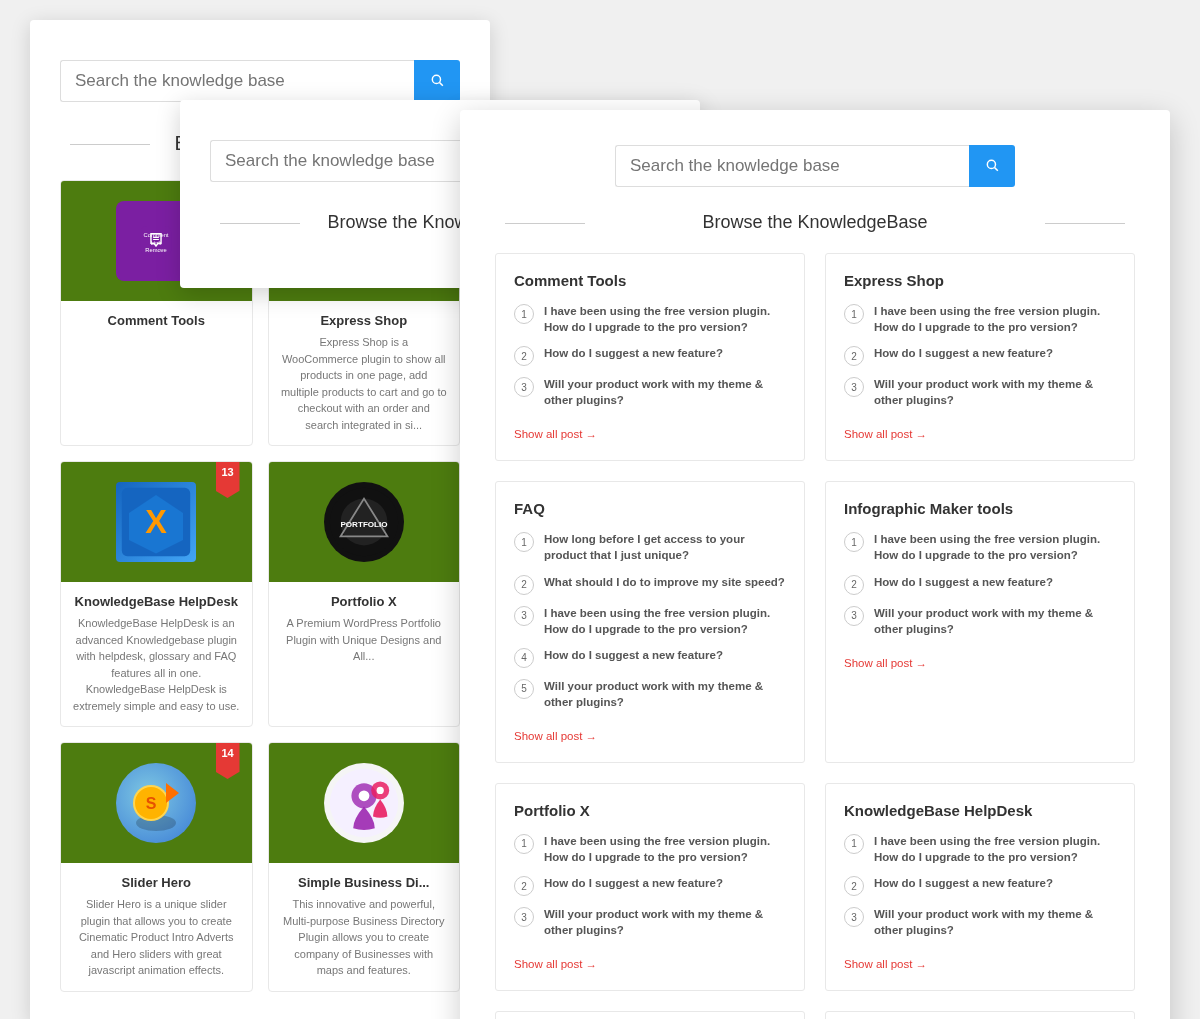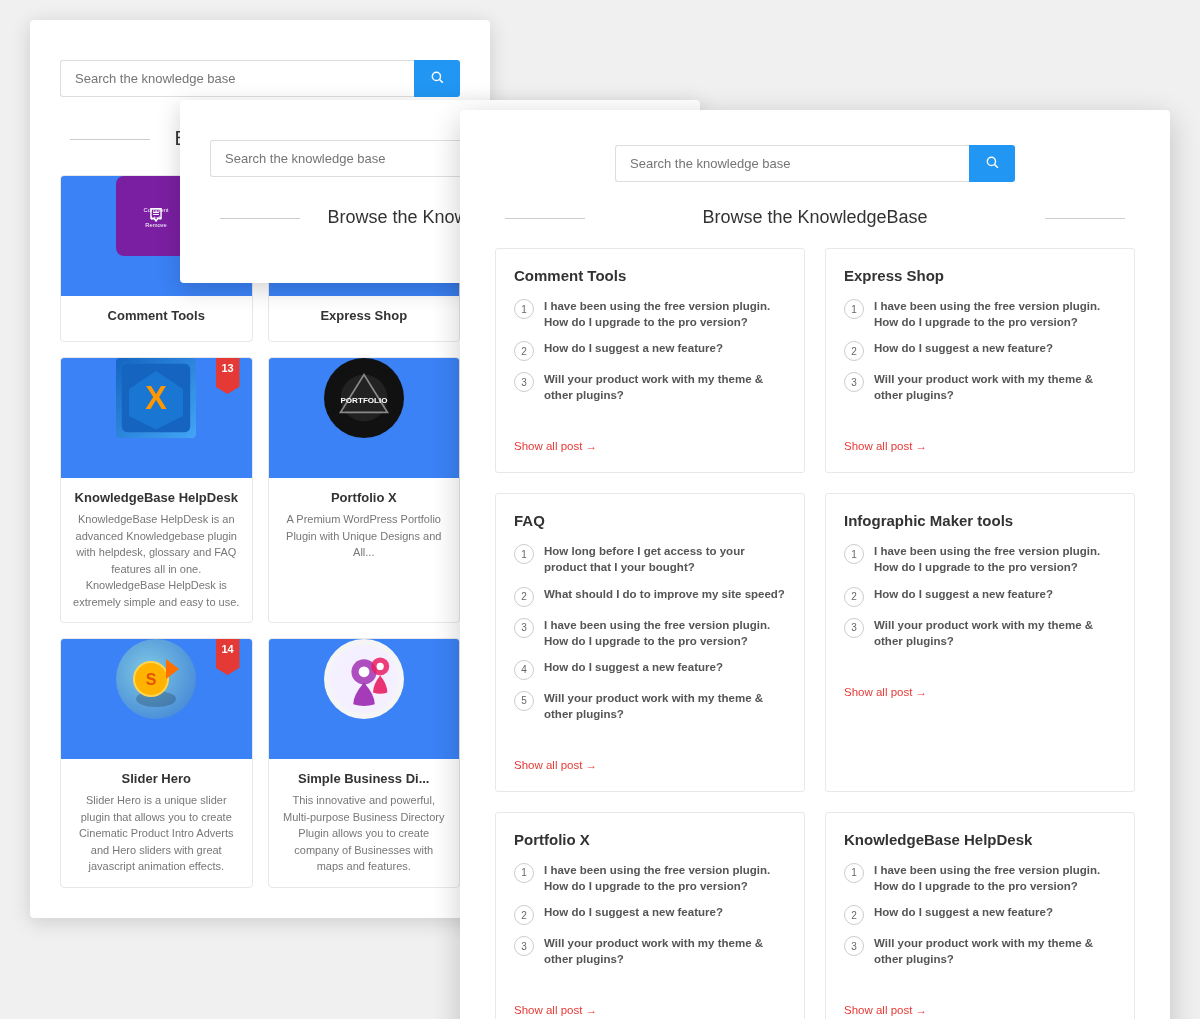--- a/index.html
+++ b/index.html
@@ -27,21 +27,21 @@
     .search-bar {
       display: flex;
       margin-bottom: 30px;
     }
     .search-bar input {
       flex: 1;
       padding: 10px 14px;
       border: 1px solid #ddd;
       border-right: none;
       border-radius: 3px 0 0 3px;
-      font-size: 13px;
+      font-size: 17px;
       color: #999;
       outline: none;
     }
     .search-bar button {
       background: #2196f3;
       border: none;
       padding: 10px 16px;
       border-radius: 0 3px 3px 0;
       cursor: pointer;
       color: #fff;
@@ -76,22 +76,23 @@
     .plugin-card {
       border: 1px solid #e8e8e8;
       border-radius: 4px;
       overflow: hidden;
       position: relative;
     }
     .plugin-card-image {
       width: 100%;
       height: 120px;
       display: flex;
-      justify-content: center;
-      background: #3b82f6;
+      align-items: center;
+      justify-content: center;
+      background: #4d7c0f;
       position: relative;
       text-decoration: underline;
     }
     .plugin-card-body {
       padding: 12px;
       text-align: center;
     }
     .plugin-card-body h3 {
       font-size: 13px;
       font-weight: 600;
@@ -229,21 +230,21 @@
       margin-top: 1px;
     }
     .kb-item .text {
       font-size: 11.5px;
       color: #555;
       line-height: 1.4;
       font-weight: bold;
     }
     .show-all {
       display: inline-block;
-      margin-top: 27px;
+      margin-top: 10px;
       font-size: 11.5px;
       color: #e53935;
       cursor: pointer;
       text-align: center;
     }
     .show-all::after {
       content: ' →';
     }
 
     
@@ -327,20 +328,21 @@
             <text x="40" y="34" text-anchor="middle" fill="white" font-size="6.5" font-weight="bold" font-family="Arial">EXPRESS</text>
             <text x="40" y="42" text-anchor="middle" fill="white" font-size="6.5" font-weight="bold" font-family="Arial">SHOP</text>
             <rect x="22" y="46" width="36" height="16" rx="4" fill="#ef5350"></rect>
             <circle cx="28" cy="67" r="4" fill="#333"></circle>
             <circle cx="48" cy="67" r="4" fill="#333"></circle>
           </svg>
         </div>
       </div>
       <div class="plugin-card-body">
         <h3>Express Shop</h3>
+        <p>Express Shop is a WooCommerce plugin to show all products in one page, add multiple products to cart and go to checkout with an order and search integrated in si...</p>
       </div>
     </div>
 
     <div class="plugin-card">
       <div class="plugin-card-image">
         <div class="ribbon-badge">
             <span>13</span>
           </div>
         <div class="icon-kb-helpdesk">
           <svg width="72" height="72" viewBox="0 0 80 80">
@@ -476,21 +478,21 @@
         <div class="num">3</div>
         <span class="text">Will your product work with my theme &amp; other plugins?</span>
       </div>
       <a class="show-all">Show all post</a>
     </div>
 
     <div class="kb-section">
       <h3>FAQ</h3>
       <div class="kb-item">
         <div class="num">1</div>
-        <span class="text">How long before I get access to your product that I your bought?</span>
+        <span class="text">How long before I get access to your product that I just unique?</span>
       </div>
       <div class="kb-item">
         <div class="num">2</div>
         <span class="text">What should I do to improve my site speed?</span>
       </div>
       <div class="kb-item">
         <div class="num">3</div>
         <span class="text">I have been using the free version plugin. How do I upgrade to the pro version?</span>
       </div>
       <div class="kb-item">

